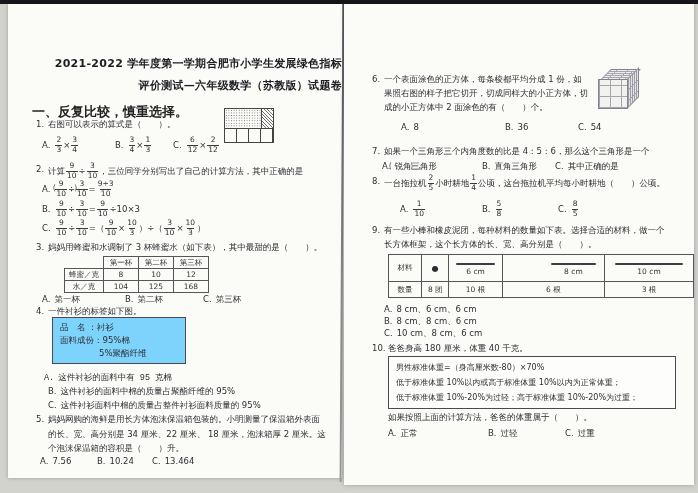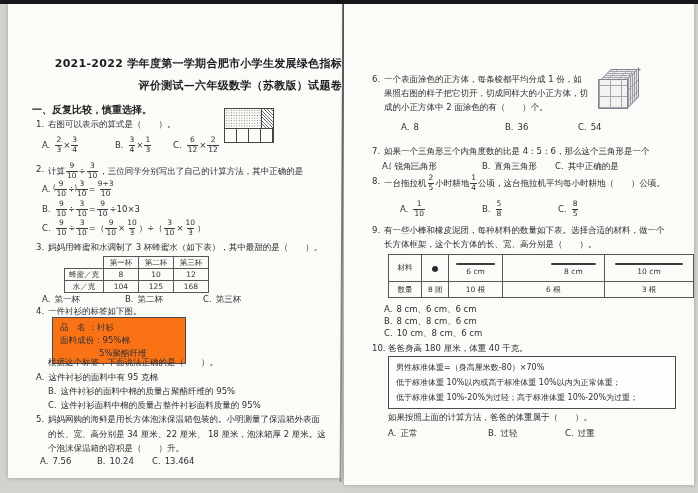--- a/index.html
+++ b/index.html
@@ -12,21 +12,21 @@
   }
   #canvas{position:relative;width:698px;height:493px;background:#d3d3ce;}
   #topbar{position:absolute;left:0;top:0;width:698px;height:4px;background:#17171a;}
   .page{position:absolute;background:#fbfbf8;box-shadow:0 0 4px rgba(0,0,0,.25);}
   #page-left{left:8px;top:4px;width:334px;height:474px;}
   #page-right{left:344px;top:4px;width:350px;height:481px;}
   #seam{position:absolute;left:341px;top:4px;width:2px;height:478px;
         background:linear-gradient(180deg,#55555c,#8a8a90 60%,#9a9a9e);transform:rotate(.35deg);}
   .abs{position:absolute;}
   .title{width:100%;text-align:right;font-weight:bold;color:#1c1c22;font-size:11px;letter-spacing:.3px;}
-  .section{font-weight:bold;font-size:10px;color:#222;}
+  .section{font-weight:bold;font-size:13px;color:#222;}
   .qblock{position:absolute;left:28px;font-size:8.5px;line-height:14px;}
   .qblock .num{position:absolute;left:0;top:0;}
   .qblock .stem{margin-left:12px;}
   .optrow{position:absolute;left:0;width:100%;height:0;font-size:8.5px;}
   .opt{position:absolute;white-space:nowrap;}
   .opt .ok{margin-right:4px;font-weight:normal;}
   
   .frac{display:inline-flex;flex-direction:column;align-items:center;vertical-align:middle;
         line-height:1.15;margin:0 1px;font-size:7.5px;}
   .frac .fn{padding:0 1px;}
@@ -47,21 +47,21 @@
   .t3{font-size:7.5px;}
   .t3 td{height:11px;padding:0 4px;min-width:26px;}
   .t3 .nob{border-top:none;border-left:none;background:transparent;}
   .t9{font-size:7.5px;}
   .t9 td{padding:1px 4px;}
   .t9 .mat td{height:24px;}
   .t9 .qty td{height:13px;}
   .stick{height:2px;background:#3c3c44;width:86%;margin:3px auto 2px auto;border-radius:1px;}
   .ball{font-size:8px;color:#2b2b30;}
   
-  .labelbox{position:absolute;border:1px solid #4a4a50;background:#f97316;
+  .labelbox{position:absolute;border:1px solid #4a4a50;background:#7dd3fc;
             font-size:8.5px;line-height:13px;padding:3px 7px;}
   .rulebox{position:absolute;border:1px solid #4a4a50;background:#fdfdfb;
            font-size:8px;line-height:15px;padding:3px 7px;}
   
   .cube{position:absolute;width:44px;height:46px;}
   .cube-front{position:absolute;left:0;top:11px;width:28px;height:28px;
      background-color:#f2f2ee;border:1px solid #83838e;
      background-image:repeating-linear-gradient(0deg,#a5a5b2 0 .6px,transparent .6px 5.6px),
                       repeating-linear-gradient(90deg,#a5a5b2 0 .6px,transparent .6px 5.6px);}
   .cube-top{position:absolute;left:1px;top:1px;width:28px;height:10px;
@@ -212,23 +212,22 @@
 
     <div class="qblock" style="top:300px;width:300px;">
       <span class="num">4.</span>
       <div class="stem">一件衬衫的标签如下图。</div>
     </div>
     <div class="labelbox" style="left:44px;top:313px;width:118px;">
       <div>品　名 ：衬衫</div>
       <div>面料成份：95%棉</div>
       <div class="indent3">5%聚酯纤维</div>
     </div>
-    <div class="abs" style="left:40px;top:353px;font-size:8.5px;">根据这个标签，下面说法正确的是（　　）。</div>
     <div class="optrow" style="top:368px;">
-      <span class="opt" style="left:28px;"><span class="ok">A.</span><span>这件衬衫的面料中有 95 克棉</span></span>
+      <span class="opt" style="left:36px;font-family:Liberation Mono, monospace;"><span class="ok">A.</span><span>这件衬衫的面料中有 95 克棉</span></span>
     </div>
     <div class="optrow" style="top:382px;">
       <span class="opt" style="left:40px;"><span class="ok">B.</span><span>这件衬衫的面料中棉的质量占聚酯纤维的 95%</span></span>
     </div>
     <div class="optrow" style="top:396px;">
       <span class="opt" style="left:40px;"><span class="ok">C.</span><span>这件衬衫面料中棉的质量占整件衬衫面料质量的 95%</span></span>
     </div>
 
     <div class="qblock" style="top:408px;width:292px;line-height:14.5px;">
       <span class="num">5.</span>

